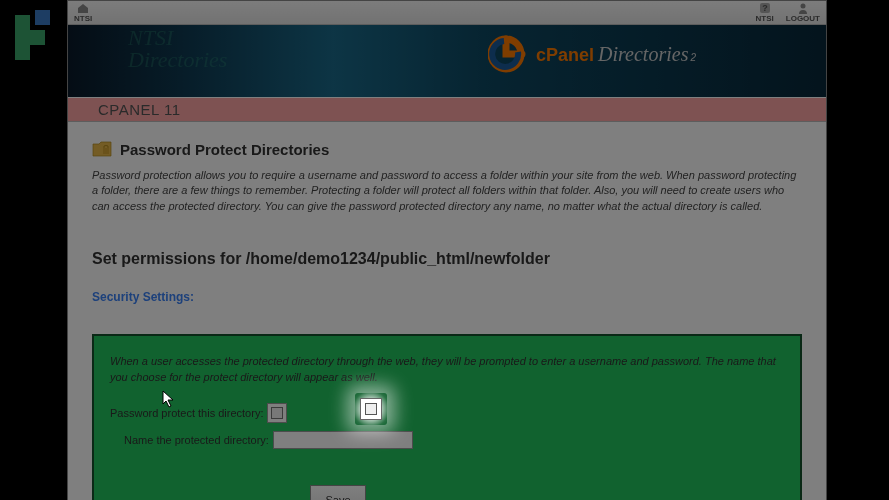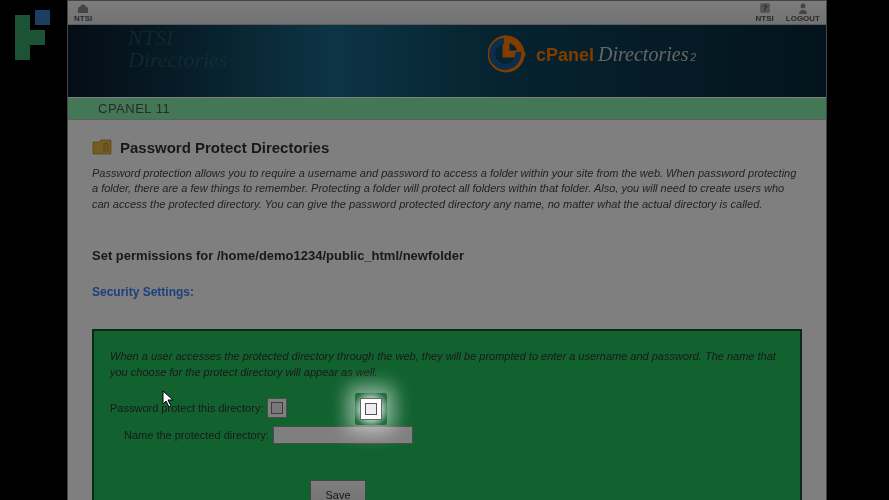--- a/index.html
+++ b/index.html
@@ -107,24 +107,24 @@
   font-size: 20px;
   font-family: Georgia, serif;
 }
 .cp-sub {
   color: #ccc;
   font-size: 10px;
   font-style: italic;
   margin-left: 2px;
 }
 .breadcrumb-bar {
-  background: #86efac;
+  background: #fca5a5;
   border-top: 1px solid #fff;
   border-bottom: 1px solid #bbb;
-  font-size: 13px;
+  font-size: 15px;
   color: #555;
   padding: 3px 8px 3px 30px;
   letter-spacing: 0.5px;
 }
 .content {
   padding: 18px 24px;
 }
 .page-title-row {
   display: flex;
   align-items: center;
@@ -142,21 +142,21 @@
   color: #333;
 }
 .desc {
   font-size: 11px;
   font-style: italic;
   color: #444;
   line-height: 1.4;
   margin-bottom: 36px;
 }
 .perm-line {
-  font-size: 13px;
+  font-size: 16px;
   font-weight: bold;
   color: #333;
   margin-bottom: 22px;
 }
 .section-head {
   font-size: 12px;
   font-weight: bold;
   color: #3b82f6;
   margin-bottom: 30px;
 }

